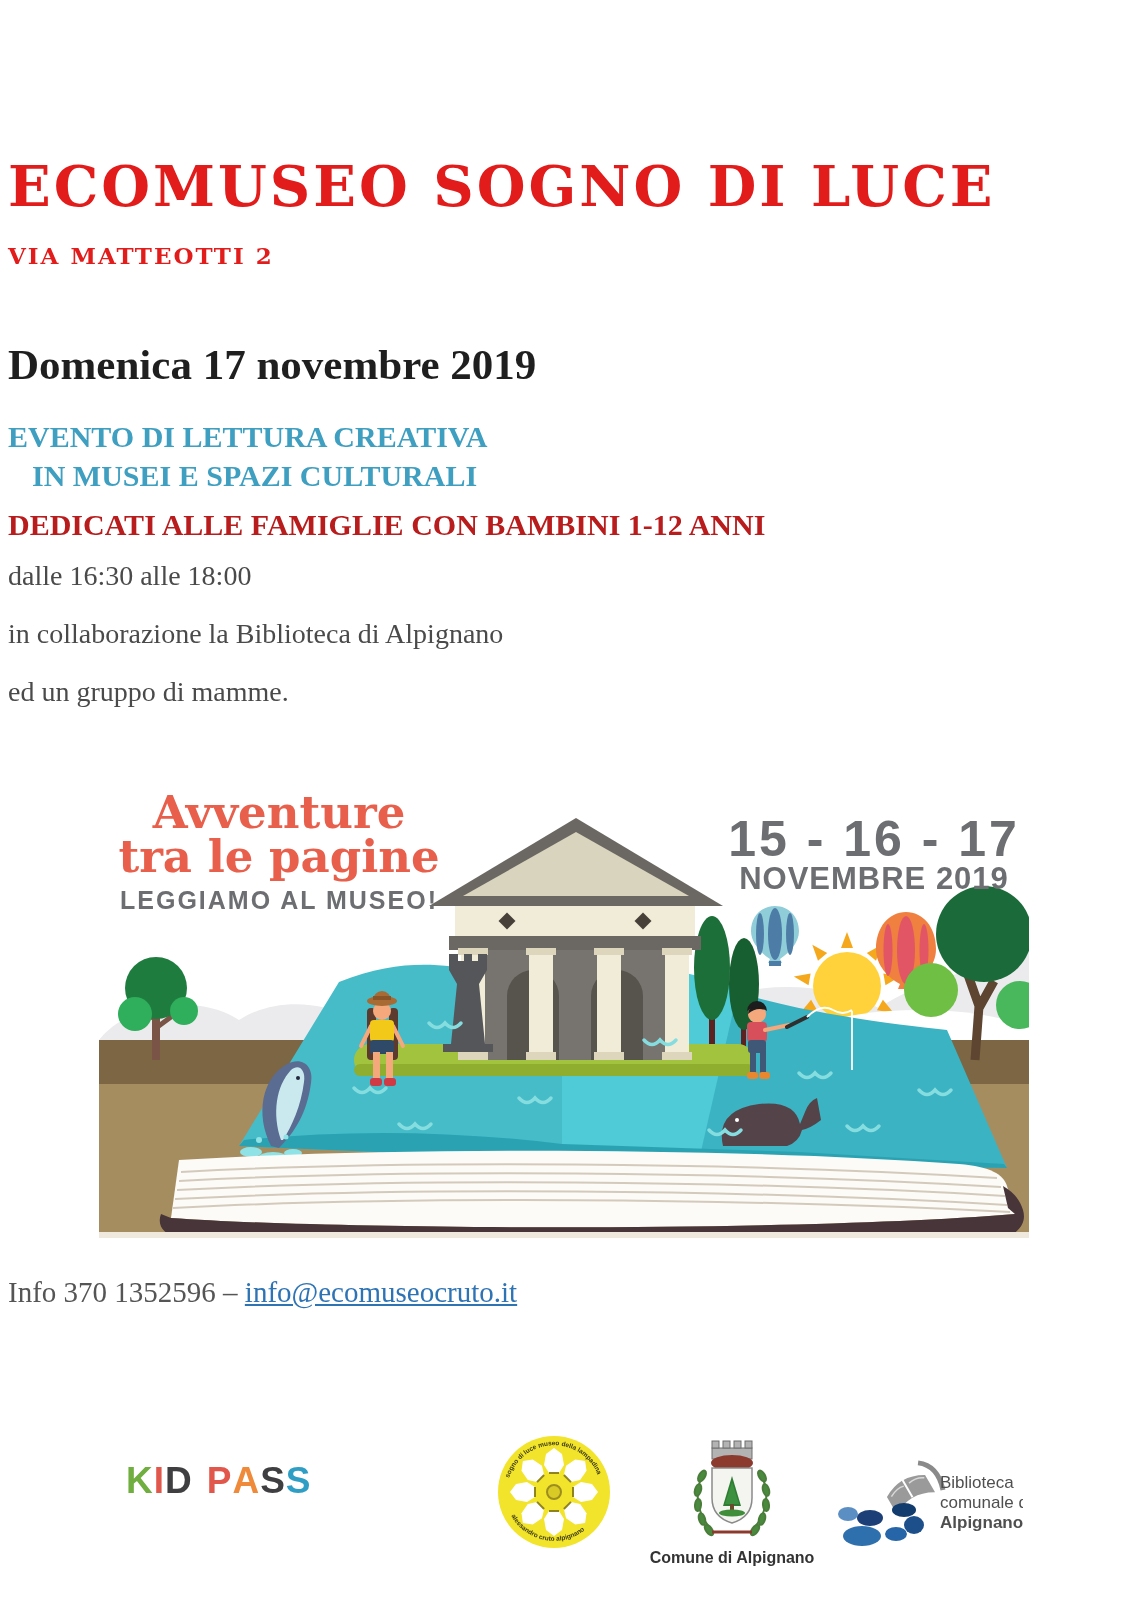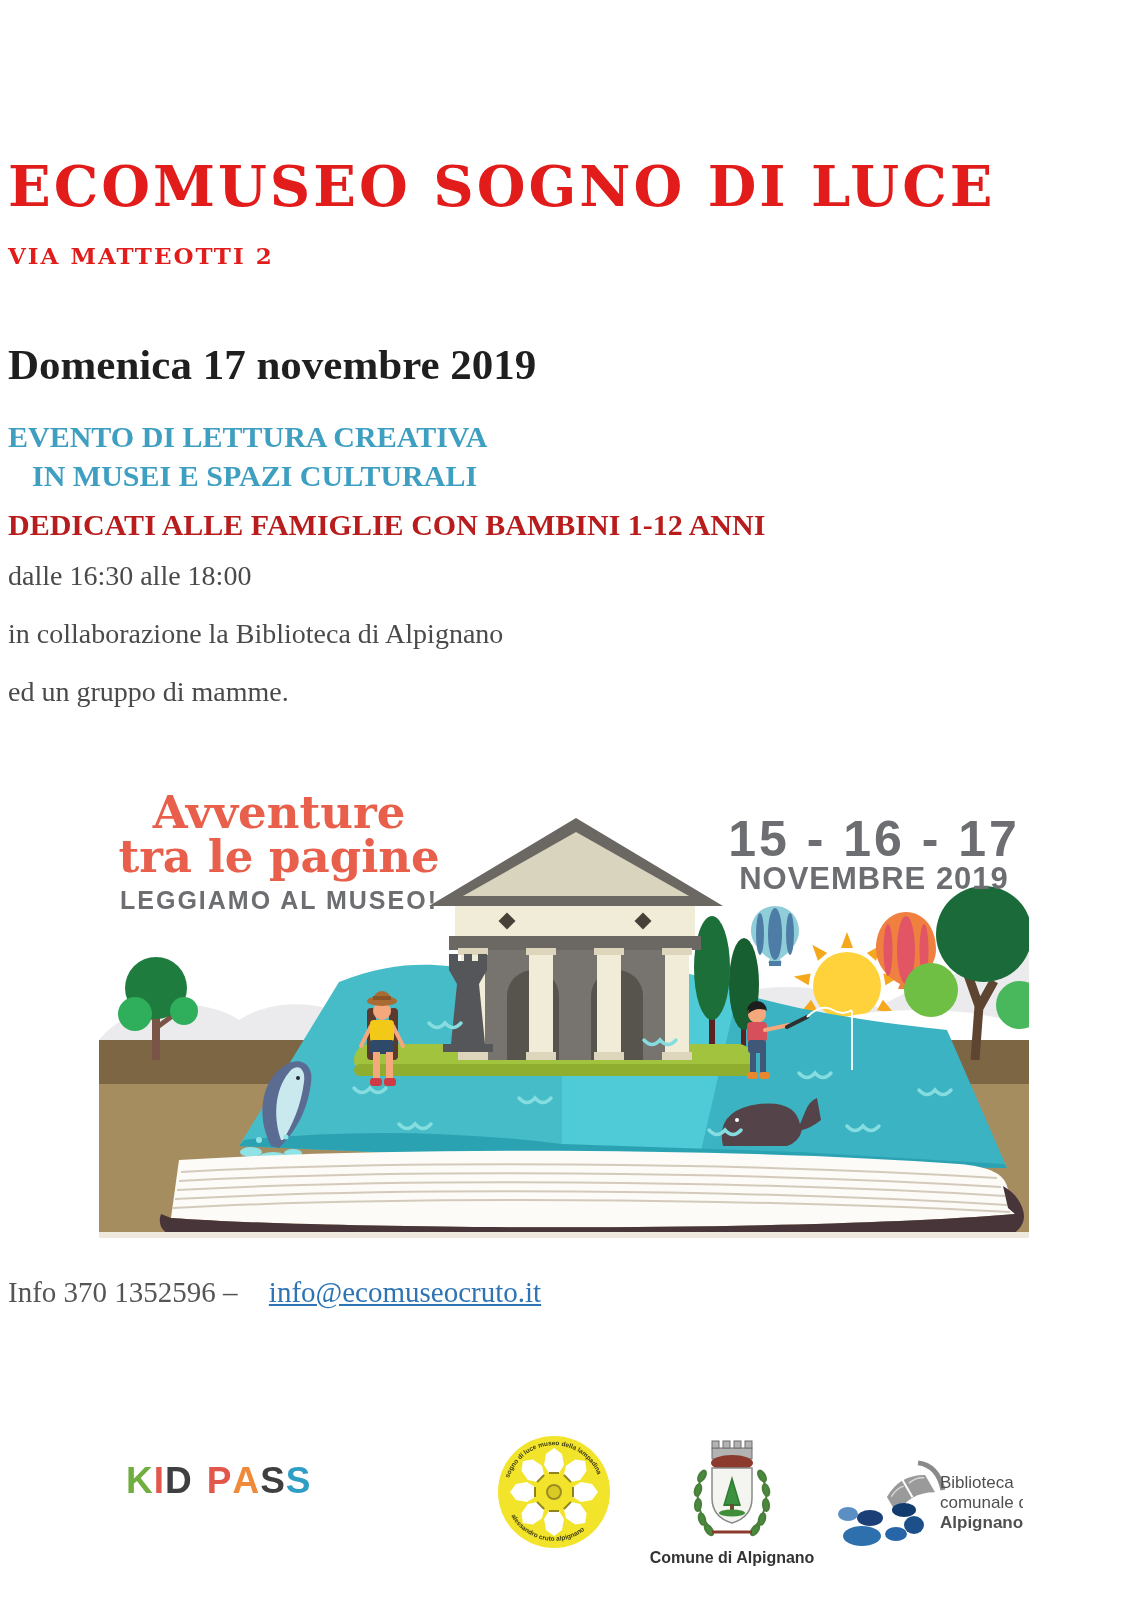--- a/index.html
+++ b/index.html
@@ -221,21 +221,21 @@
 
     <text x="180" y="60" text-anchor="middle" font-family="DejaVu Serif, serif" font-weight="bold" font-size="45" style="fill: rgb(232, 96, 76);">Avventure</text>
     <text x="180" y="104" text-anchor="middle" font-family="DejaVu Serif, serif" font-weight="bold" font-size="45" style="fill: rgb(232, 96, 76);">tra le pagine</text>
     <text x="180" y="141" text-anchor="middle" font-family="Liberation Sans, sans-serif" font-weight="bold" font-size="25" letter-spacing="2" style="fill: rgb(109, 110, 113);">LEGGIAMO AL MUSEO!</text>
     <text x="775" y="88" text-anchor="middle" font-family="Liberation Sans, sans-serif" font-weight="bold" font-size="50" letter-spacing="3" style="fill: rgb(109, 110, 113);">15 - 16 - 17</text>
     <text x="775" y="121" text-anchor="middle" font-family="Liberation Sans, sans-serif" font-weight="bold" font-size="31" letter-spacing="1" style="fill: rgb(109, 110, 113);">NOVEMBRE 2019</text>
   </svg>
   </div>
 
   <div class="cline info-line">
-    <span>Info 370 1352596 – </span><a href="#" style="color: rgb(46, 116, 181); margin-left: 24px;">info@ecomuseocruto.it</a>
+    <span>Info 370 1352596 – </span><a href="#" style="color: rgb(46, 116, 181);">info@ecomuseocruto.it</a>
   </div>
 
   <div class="kidpass">
     <span class="kp" style="color: rgb(111, 174, 63);">K</span><span class="kp" style="color: rgb(226, 87, 75);">I</span><span class="kp" style="color: rgb(63, 63, 65);">D</span><span class="kp kp-sp" style="color: rgb(226, 87, 75);">P</span><span class="kp" style="color: rgb(239, 138, 58);">A</span><span class="kp" style="color: rgb(63, 63, 65);">S</span><span class="kp" style="color: rgb(47, 158, 196);">S</span>
   </div>
 
 
   <div class="logo-box" style="left:490px;top:1420px;">
     <svg width="128" height="140" viewBox="0 0 128 140">
       <defs>

